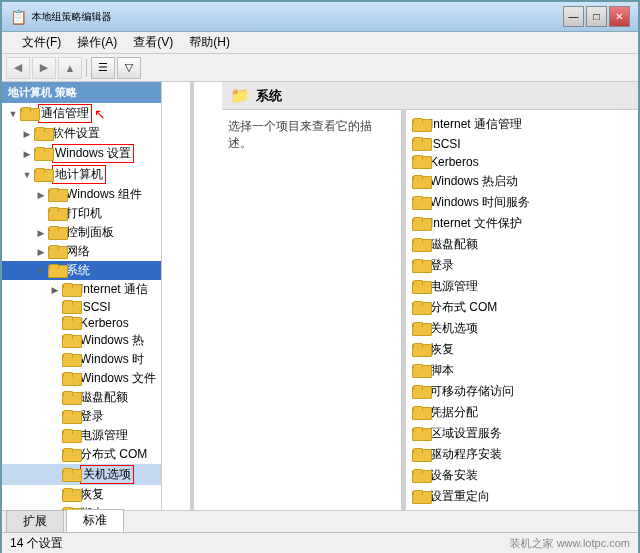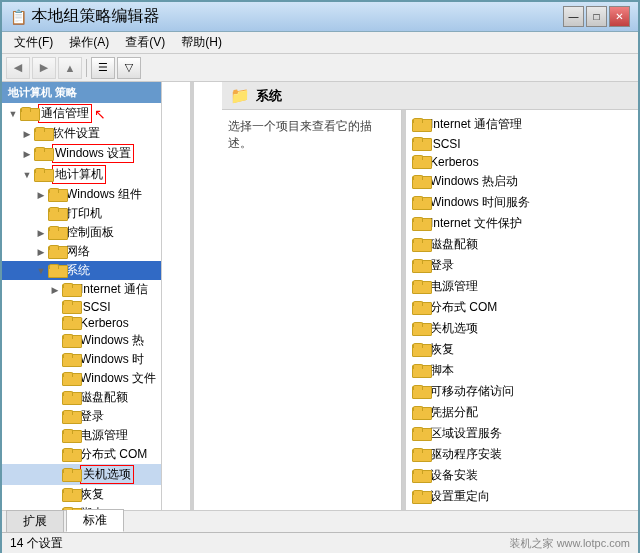--- a/index.html
+++ b/index.html
@@ -17,21 +17,21 @@
       height: 30px;
       background: linear-gradient(to bottom, #d0e4f7, #a8c8e8);
       display: flex;
       align-items: center;
       padding: 0 8px;
       border-bottom: 1px solid #8ab;
       user-select: none;
     }
     .title-text {
       flex: 1;
-      font-size: 16px;
+      font-size: 10px;
       color: #000;
     }
     .title-buttons {
       display: flex;
       gap: 2px;
     }
     .title-btn {
       width: 21px;
       height: 21px;
       background: linear-gradient(to bottom, #e8e8e8, #c8c8c8);
@@ -43,21 +43,21 @@
       font-size: 10px;
     }
     .title-btn.close { background: linear-gradient(to bottom, #f08080, #c04040); color: white; }
 
     
     .menu-bar {
       height: 22px;
       background: #f0f0f0;
       display: flex;
       align-items: center;
-      padding: 0 4px;
+      padding: 0 12px;
       border-bottom: 1px solid #ccc;
     }
     .menu-item {
       padding: 2px 8px;
       cursor: pointer;
       font-size: 12px;
     }
 
     
     .toolbar {

